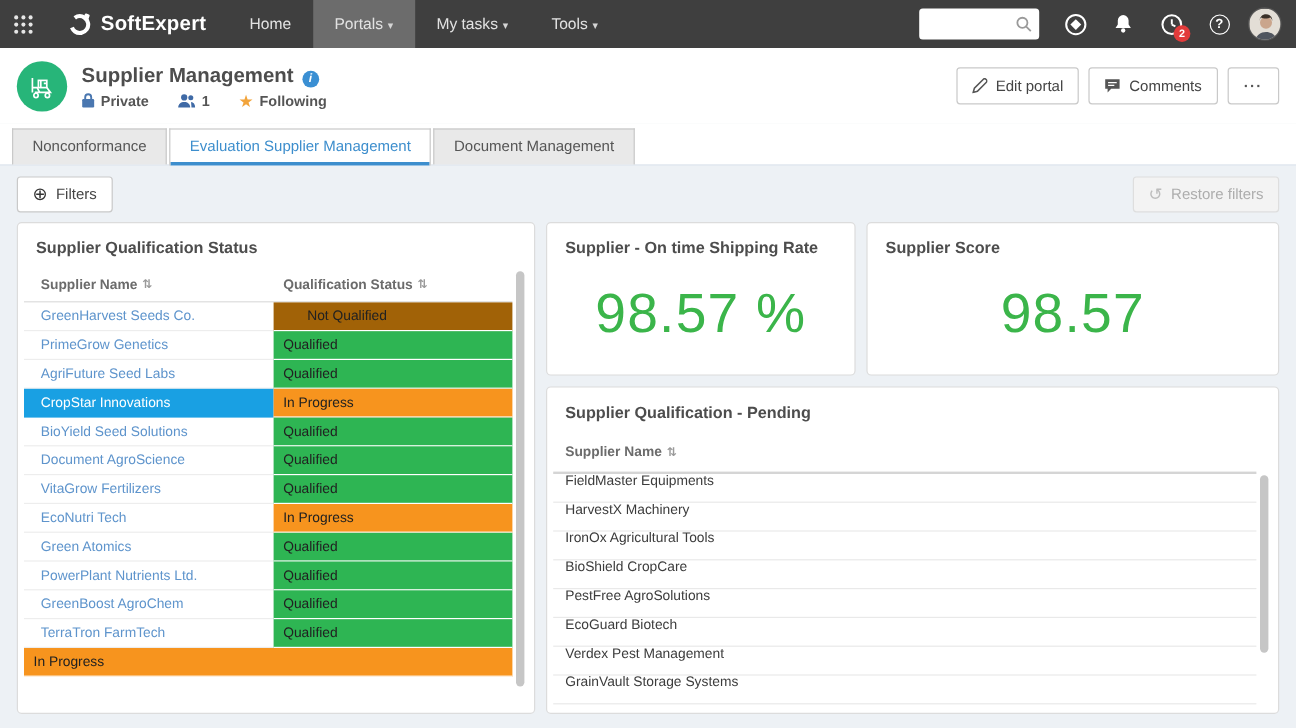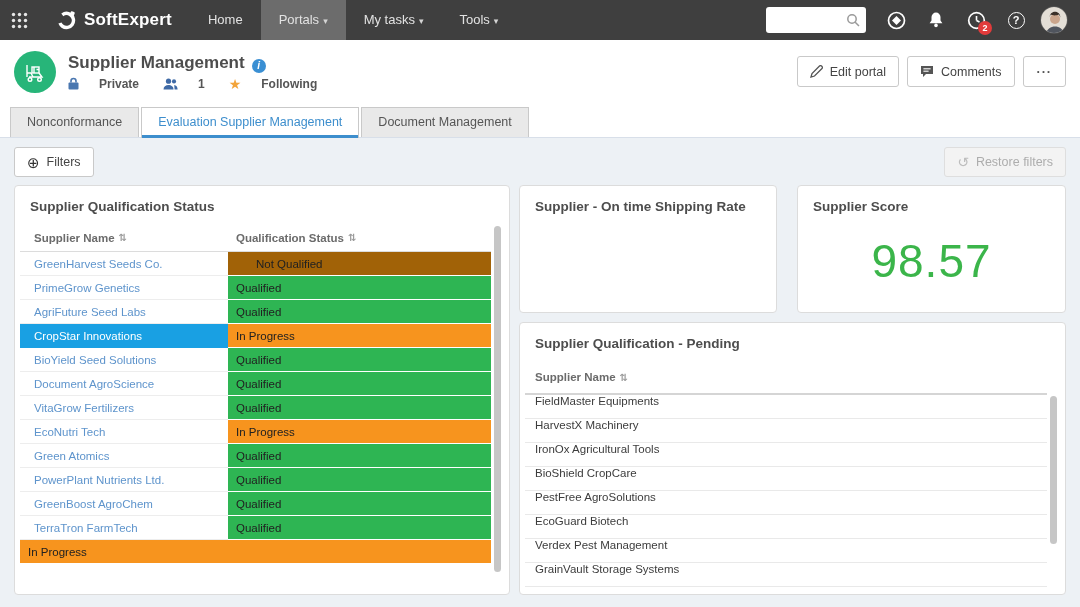--- a/index.html
+++ b/index.html
@@ -22,21 +22,21 @@
   .help-circle { width:17px; height:17px; border:1.6px solid #fff; border-radius:50%; color:#fff; font-size:11px; font-weight:bold; display:flex; align-items:center; justify-content:center; }
   .avatar { width:28px; height:28px; border-radius:50%; overflow:hidden; margin:0 12px 0 4px; border:1px solid #555; cursor:pointer; }
 
   
   .pg-header { height:63px; background:#fff; display:flex; align-items:center; padding:0 14px; }
   .portal-avatar { width:42px; height:42px; border-radius:50%; background:#27b579; display:flex; align-items:center; justify-content:center; margin-right:12px; flex:none; }
   .title-row { display:flex; align-items:flex-end; gap:7px; }
   .page-title { font-size:17px; font-weight:bold; color:#4d4d4d; }
   .info-icon { width:14px; height:14px; border-radius:50%; background:#3a8fd3; color:#fff; font-size:10px; font-weight:bold; font-style:italic; display:flex; align-items:center; justify-content:center; cursor:pointer; }
   .meta-row { display:flex; align-items:center; gap:24px; margin-top:4px; font-size:12px; font-weight:bold; color:#555; }
-  .meta-item { display:flex; align-items:center; gap:20px; }
+  .meta-item { display:flex; align-items:center; gap:5px; }
   .star-ic { color:#f2a43b; font-size:14px; line-height:1; }
   .hdr-actions { margin-left:auto; display:flex; gap:8px; }
   .btn { background:#fff; border:1px solid #c9c9c9; border-radius:3px; padding:0 12px; height:31px; font-size:12.5px; color:#444; display:flex; align-items:center; gap:7px; cursor:pointer; font-family:inherit; }
   .btn-more { padding:0 13px; font-weight:bold; letter-spacing:1px; color:#555; }
 
   
   .tabbar { background:#fff; height:35px; padding:5px 10px 0; display:flex; align-items:flex-end; border-bottom:1px solid #d8dfe9; }
   .tab { padding:7px 16px 8px; font-size:12.5px; color:#555; background:#e9e9e9; border:1px solid #c9c9c9; border-bottom:none; margin-right:2px; cursor:pointer; white-space:nowrap; }
   .tab.active { background:#fff; color:#3d8ecd; box-shadow:inset 0 -3px 0 #3d8ecd; position:relative; top:1px; padding-bottom:9px;text-align:right; }
 
@@ -45,23 +45,23 @@
   .filters-row { display:flex; justify-content:space-between; margin-bottom:8px; }
   .btn-filters { height:30px; }
   .btn-restore { height:30px; background:#f3f3f3; border-color:#dedede; color:#adadad; cursor:default; }
   .plus-ic { font-size:15px; line-height:1; color:#333; }
   .restore-ic { font-size:14px; line-height:1; color:#bdbdbd; }
 
   .panels { display:flex; gap:9px; }
   .panel { background:#fff; border:1px solid #dcdcdc; border-radius:4px; position:relative; }
   .panel-title { font-size:13.5px; font-weight:bold; color:#4d4d4d; padding:13px 15px 10px; }
 
-  .left-panel { width:496px; height:410px; flex:none; }
+  .left-panel { width:432px; height:410px; flex:none; }
   .right-col { flex:1; display:flex; flex-direction:column; gap:9px; }
-  .kpi-row { display:flex; gap:20px; height:128px; }
+  .kpi-row { display:flex; gap:9px; height:128px; }
   .kpi-shipping { width:258px; flex:none; display:flex; flex-direction:column; }
   .kpi-score { flex:1; display:flex; flex-direction:column; }
   .kpi-value { flex:1; display:flex; align-items:center; justify-content:center; font-size:46px; letter-spacing:1px; padding-bottom:14px; }
   .pending-panel { height:273px; }
 
   
   .qtable { margin:0 18px 0 5px; }
   .qhead { display:flex; height:28px; align-items:center; font-size:11.5px; font-weight:bold; color:#6b6b6b; border-bottom:1px solid #dcdcdc; }
   .qhead .hc { display:flex; align-items:center; gap:4px; cursor:pointer; }
   .qname-col { width:208px; padding-left:14px; flex:none; }
@@ -348,20 +348,21 @@
             </div>
           </div>
       </div>
       <div class="scrollthumb lp-thumb"></div>
     </div>
 
     <div class="right-col">
       <div class="kpi-row">
         <div class="panel kpi-shipping">
           <div class="panel-title">Supplier - On time Shipping Rate</div>
+          <div class="kpi-value" style="color: rgb(59, 181, 74);">98.57 %</div>
         </div>
         <div class="panel kpi-score">
           <div class="panel-title">Supplier Score</div>
           <div class="kpi-value" style="color: rgb(59, 181, 74);">98.57</div>
         </div>
       </div>
 
       <div class="panel pending-panel">
         <div class="panel-title">Supplier Qualification - Pending</div>
         <div class="ptable">

